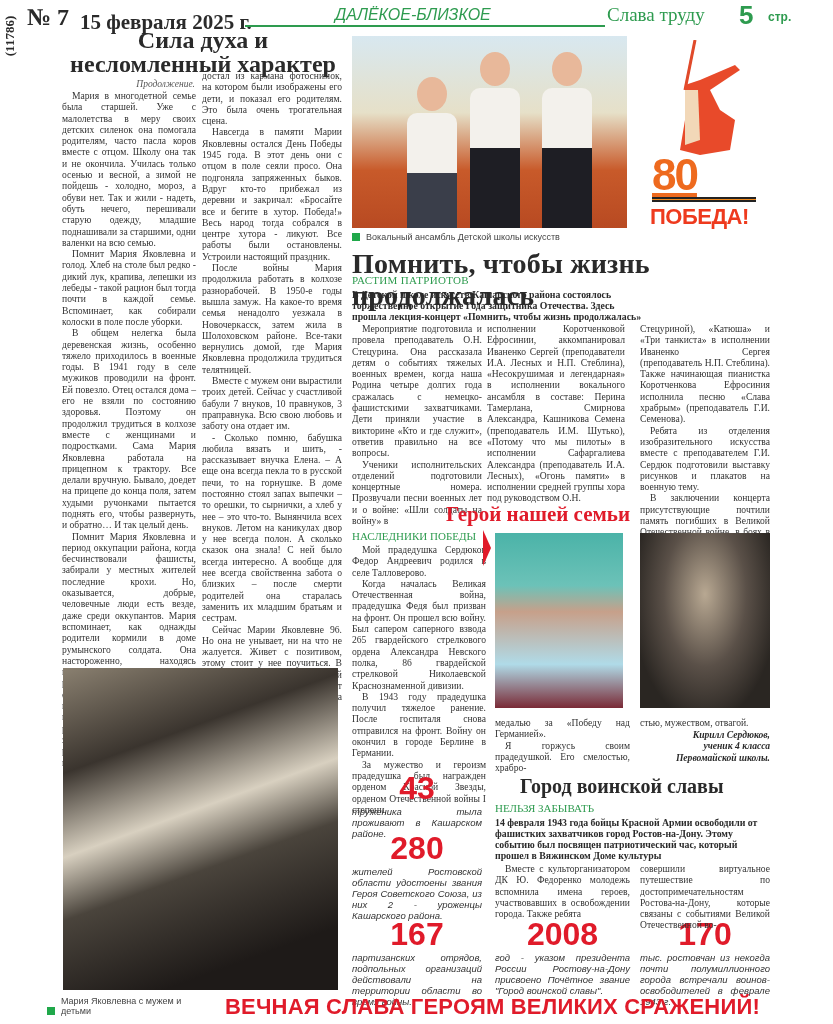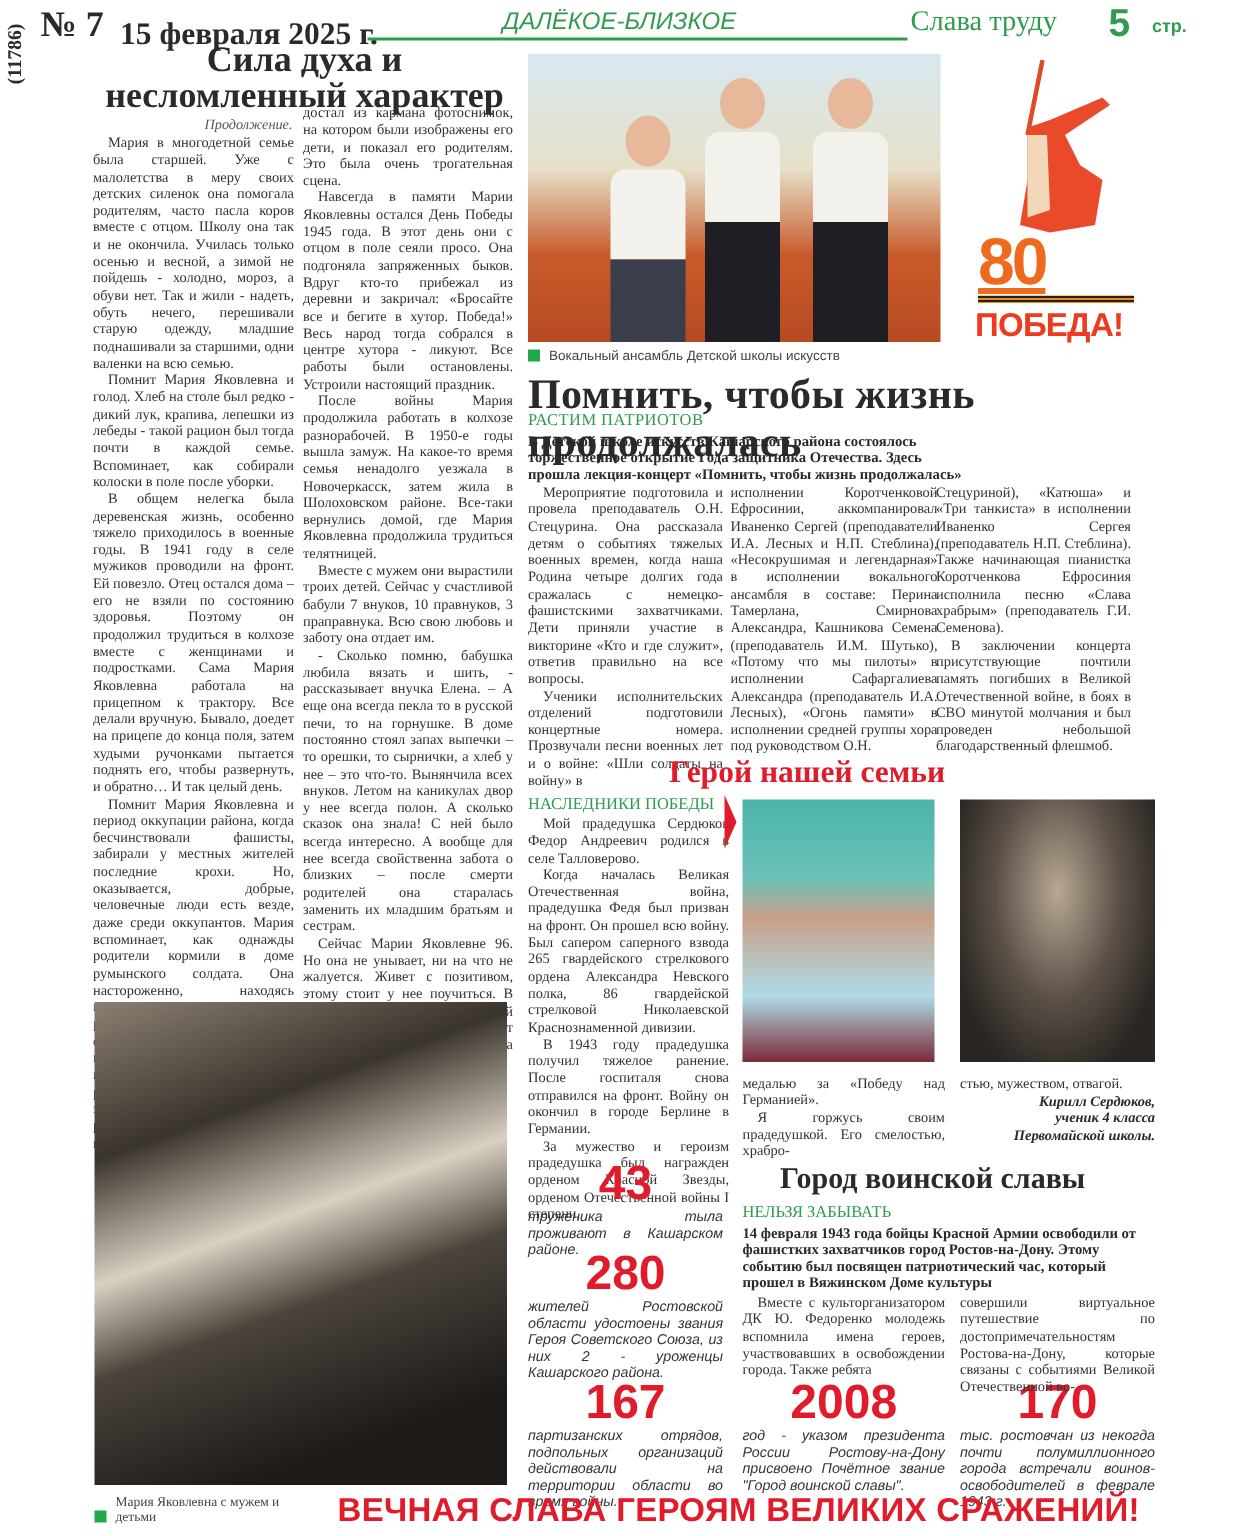--- a/index.html
+++ b/index.html
@@ -34,21 +34,21 @@
   #logo{left:640px;top:40px;width:130px;height:200px;}
   #logo80{left:652px;top:150px;font-family:"Liberation Sans",sans-serif;font-weight:bold;font-size:44px;color:#ee6a1e;letter-spacing:-2px;text-decoration:underline;}
   #logostripe{left:652px;top:197px;width:104px;height:5px;background:repeating-linear-gradient(180deg,#222 0 1.5px,#f08a1e 1.5px 3px);}
   #logopobeda{left:650px;top:204px;font-family:"Liberation Sans",sans-serif;font-weight:bold;font-size:22px;color:#ee3a1e;letter-spacing:-0.5px;}
   
   #h2{left:352px;top:248px;font-size:28px;font-weight:bold;letter-spacing:0.2px;}
   #rubric2{left:352px;top:274px;font-size:11px;color:#2e9b4f;letter-spacing:0.3px;}
   #lead2{left:352px;top:289px;width:292px;font-weight:bold;font-size:9.8px;line-height:11px;}
   #a2c1{left:352px;top:323px;width:130px;}
   #a2c2{left:487px;top:296px;width:138px;}
-  #a2c3{left:624px;top:296px;width:130px;}
+  #a2c3{left:640px;top:296px;width:130px;}
   
   #h3{left:446px;top:502px;font-size:21px;font-weight:bold;color:#e01b2a;}
   #rubric3{left:352px;top:530px;font-size:11px;color:#2e9b4f;}
   #a3c1{left:352px;top:544px;width:134px;}
   #redarrow{left:483px;top:530px;width:0;height:0;border-top:18px solid transparent;border-bottom:18px solid transparent;border-left:8px solid #e01b2a;}
   #photo-boy{left:495px;top:533px;width:128px;height:175px;background:linear-gradient(180deg,#4bb3a8 0%,#6cc2b8 30%,#c7a08a 45%,#b0dbe8 75%,#7a2a36 100%);}
   #photo-soldier{left:640px;top:533px;width:130px;height:175px;background:radial-gradient(ellipse at 50% 35%,#b8a892 0%,#5a5048 45%,#2a2622 80%);}
   #a3c2{left:495px;top:717px;width:135px;}
   #a3c3{left:640px;top:717px;width:130px;}
   #sign{left:640px;top:729px;width:130px;text-align:right;font-style:italic;font-weight:bold;font-size:9.6px;line-height:11.3px;}
@@ -66,21 +66,21 @@
   #s5n{left:640px;top:918px;width:130px;}
   #s5d{left:640px;top:952px;width:130px;}
   
   #h4{left:520px;top:775px;font-size:20px;font-weight:bold;}
   #rubric4{left:495px;top:802px;font-size:11px;color:#2e9b4f;}
   #lead4{left:495px;top:817px;width:270px;font-weight:bold;font-size:9.8px;line-height:11px;}
   #a4c1{left:495px;top:863px;width:135px;}
   #a4c2{left:640px;top:863px;width:130px;}
   
   #photo2{left:63px;top:668px;width:275px;height:322px;background:linear-gradient(160deg,#8a8070 0%,#3a342e 25%,#d8d0c0 45%,#4a443c 60%,#1e1a18 85%);}
-  #cap2{left:63px;top:996px;width:150px;font-family:Liberation Serif, serif;font-size:9px;line-height:10px;color:#444;}
+  #cap2{left:47px;top:996px;width:150px;font-family:Liberation Sans, sans-serif;font-size:9px;line-height:10px;color:#444;}
   #cap2 .sq{position:absolute;left:0;top:11px;}
   #cap2 span.t{display:block;padding-left:14px;}
   #banner{left:225px;top:994px;font-family:"Liberation Sans",sans-serif;font-weight:bold;font-size:22px;color:#e01b2a;letter-spacing:0.2px;}
 </style>
 </head>
 <body>
 
 <div class="abs" id="issue-vert">
     <span>(11786)</span>
   </div>
@@ -142,20 +142,21 @@
 <div class="abs" id="lead2">В Детской школе искусств Кашарского района состоялось торжественное открытие Года защитника Отечества. Здесь прошла лекция-концерт «Помнить, чтобы жизнь продолжалась»</div>
 <div class="abs txt" id="a2c1">
   <p>Мероприятие подготовила и провела преподаватель О.Н. Стецурина. Она рассказала детям о событиях тяжелых военных времен, когда наша Родина четыре долгих года сражалась с немецко-фашистскими захватчиками. Дети приняли участие в викторине «Кто и где служит», ответив правильно на все вопросы.</p>
   <p>Ученики исполнительских отделений подготовили концертные номера. Прозвучали песни военных лет и о войне: «Шли солдаты на войну» в</p>
 </div>
 <div class="abs txt" id="a2c2" style="top:323px">
   <p style="text-indent:0">исполнении Коротченковой Ефросинии, аккомпанировал Иваненко Сергей (преподаватели И.А. Лесных и Н.П. Стеблина), «Несокрушимая и легендарная» в исполнении вокального ансамбля в составе: Перина Тамерлана, Смирнова Александра, Кашникова Семена (преподаватель И.М. Шутько), «Потому что мы пилоты» в исполнении Сафаргалиева Александра (преподаватель И.А. Лесных), «Огонь памяти» в исполнении средней группы хора под руководством О.Н.</p>
 </div>
 <div class="abs txt" id="a2c3" style="top:323px">
   <p style="text-indent:0">Стецуриной), «Катюша» и «Три танкиста» в исполнении Иваненко Сергея (преподаватель Н.П. Стеблина). Также начинающая пианистка Коротченкова Ефросиния исполнила песню «Слава храбрым» (преподаватель Г.И. Семенова).</p>
+  <p>Ребята из отделения изобразительного искусства вместе с преподавателем Г.И. Сердюк подготовили выставку рисунков и плакатов на военную тему.</p>
   <p>В заключении концерта присутствующие почтили память погибших в Великой Отечественной войне, в боях в СВО минутой молчания и был проведен небольшой благодарственный флешмоб.</p>
 </div>
 
 <div class="abs" id="h3">Герой нашей семьи</div>
 <div class="abs" id="rubric3">НАСЛЕДНИКИ ПОБЕДЫ</div>
 <div class="abs txt" id="a3c1">
   <p>Мой прадедушка Сердюков Федор Андреевич родился в селе Талловерово.</p>
   <p>Когда началась Великая Отечественная война, прадедушка Федя был призван на фронт. Он прошел всю войну. Был сапером саперного взвода 265 гвардейского стрелкового ордена Александра Невского полка, 86 гвардейской стрелковой Николаевской Краснознаменной дивизии.</p>
   <p>В 1943 году прадедушка получил тяжелое ранение. После госпиталя снова отправился на фронт. Войну он окончил в городе Берлине в Германии.</p>
   <p>За мужество и героизм прадедушка был награжден орденом Красной Звезды, орденом Отечественной войны I степени,</p>

